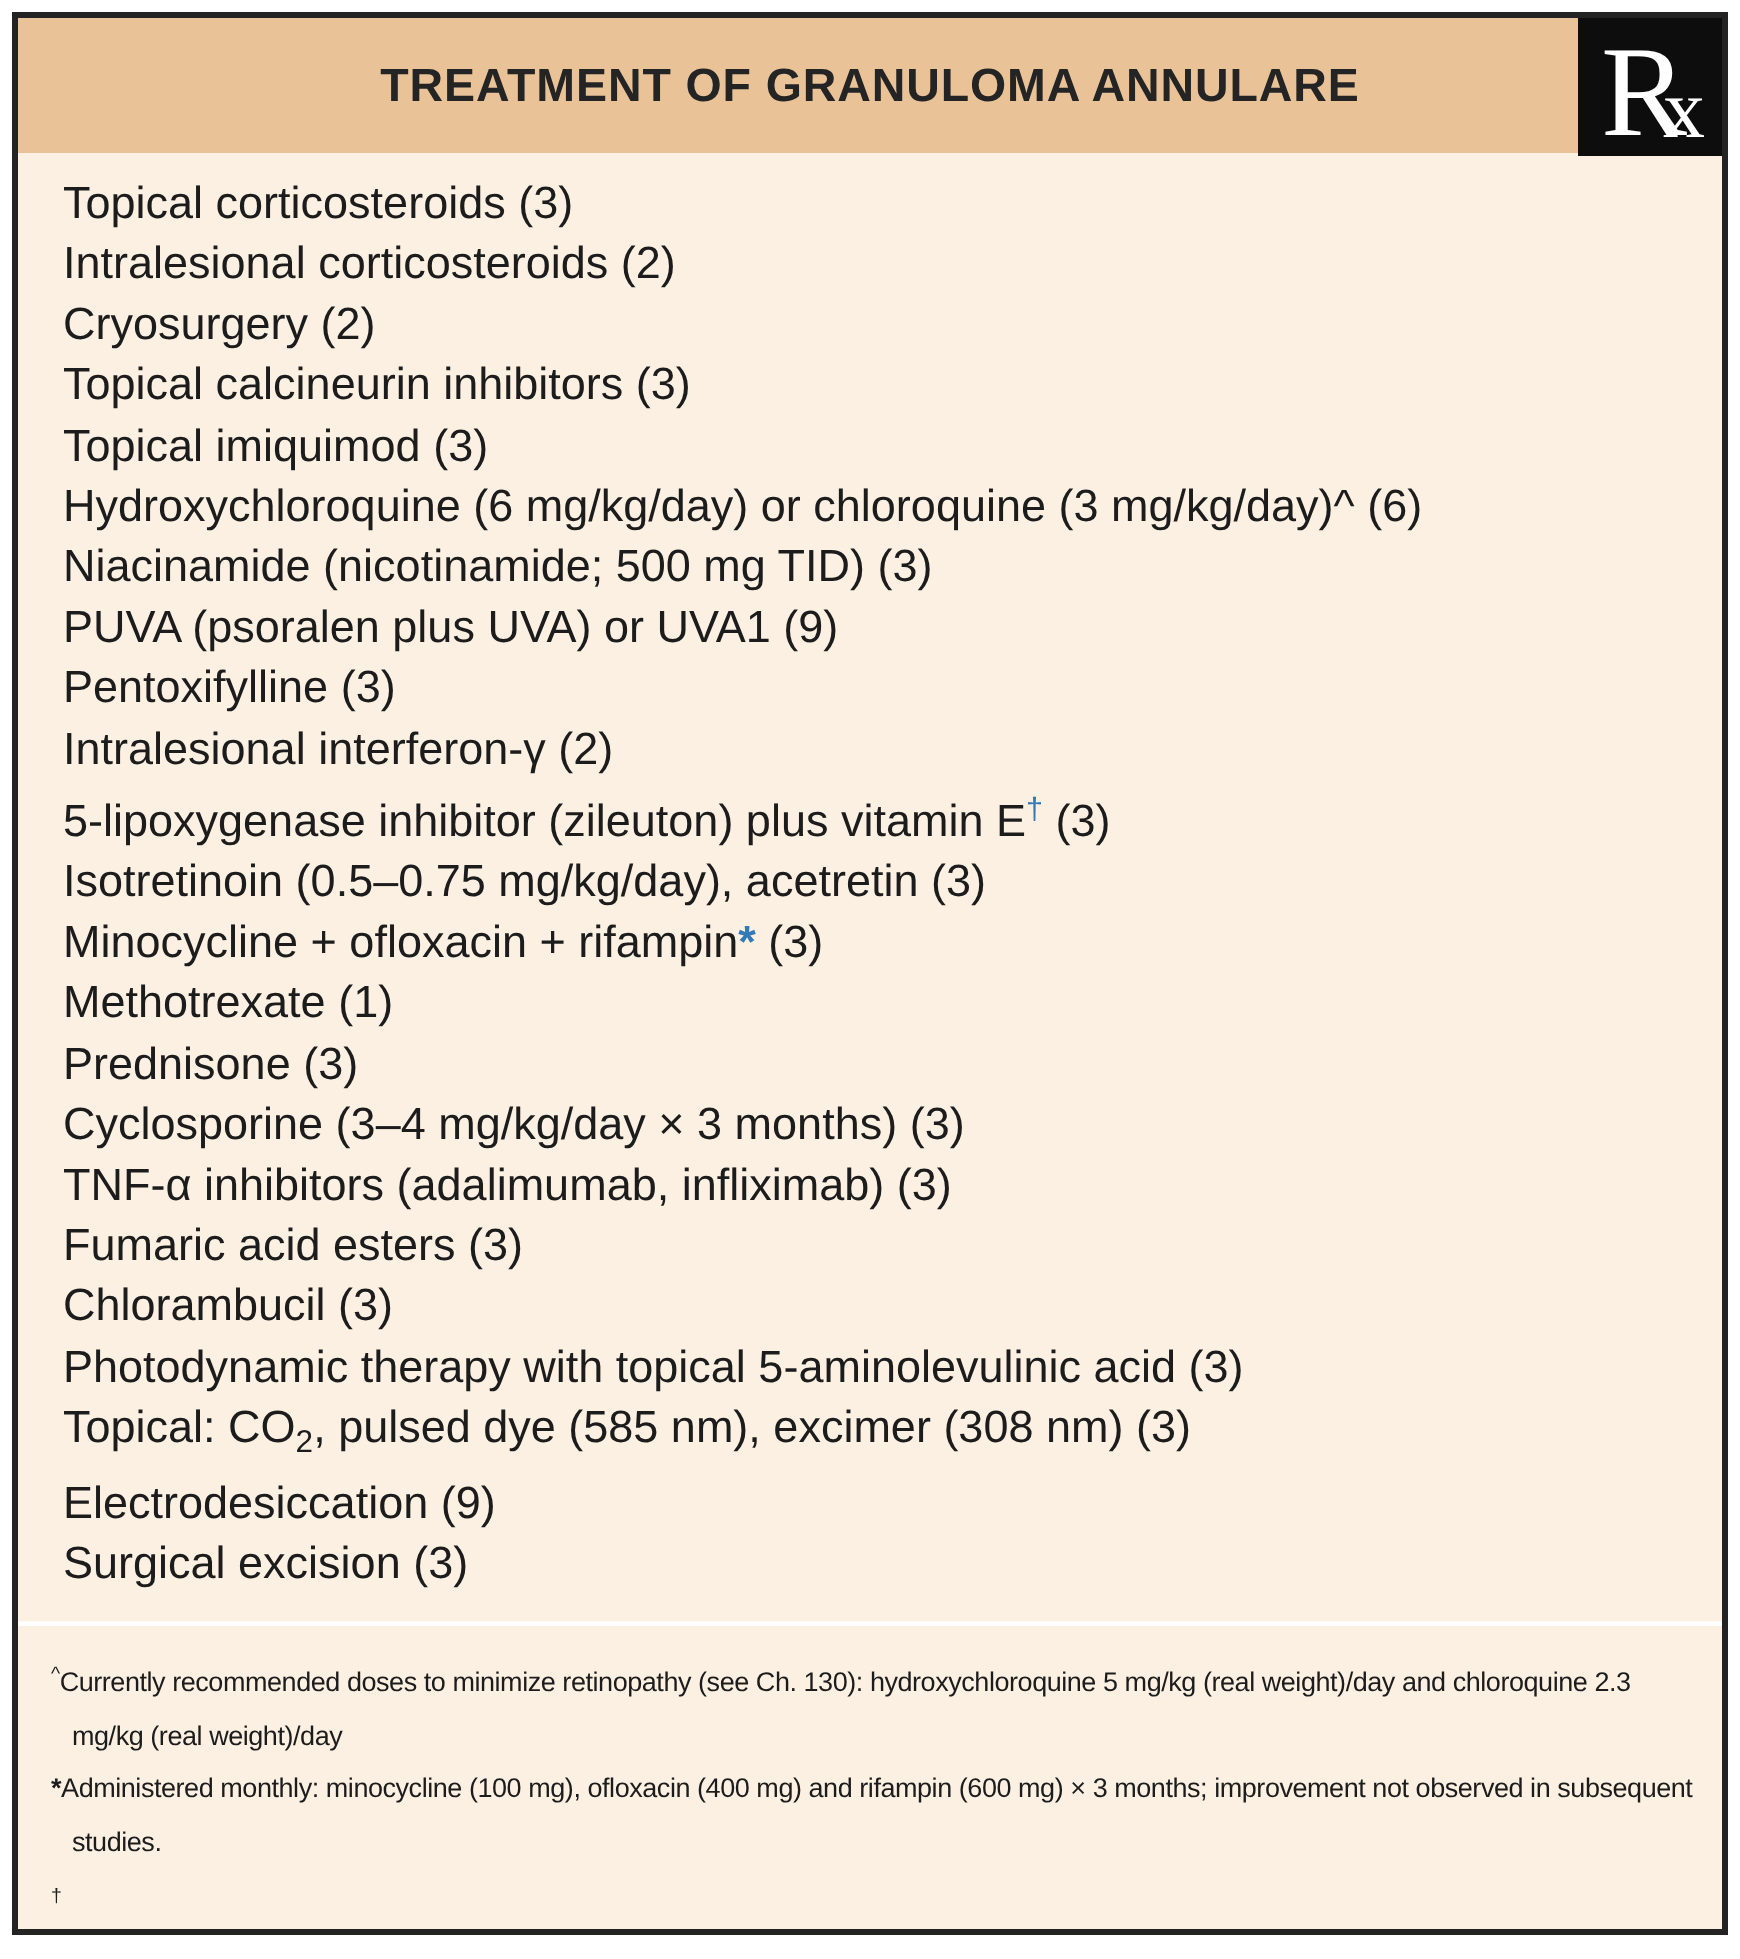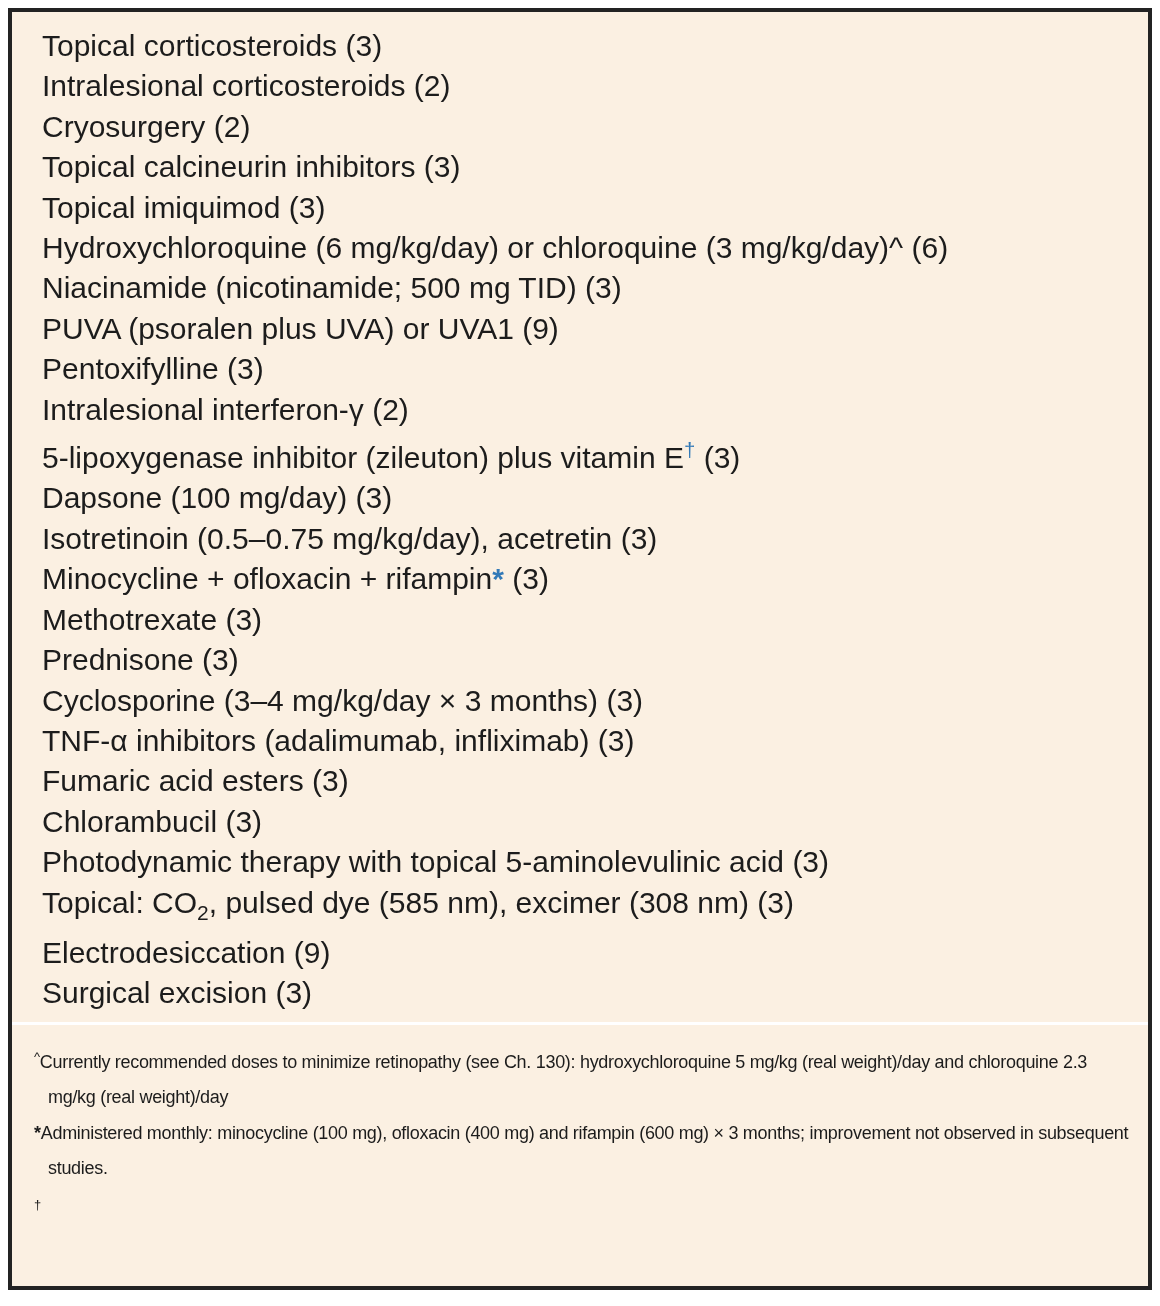--- a/index.html
+++ b/index.html
@@ -52,21 +52,21 @@
     align-items:flex-end;
     justify-content:center;
     padding-bottom:4px;
     box-sizing:border-box;
     font-family:"Liberation Serif","DejaVu Serif",serif;
     line-height:0.9;
   }
   .rx-r{font-size:86px;}
   .rx-x{font-size:56px;margin-left:-16px;position:relative;top:-2px;}
   .list{
-    padding:14px 20px 8px 30px;
+    padding:14px 20px 18px 30px;
   }
   .item{
     font-size:30px;
     line-height:40.4px;
     white-space:nowrap;
   }
   .footnotes{
     border-top:3px solid #ffffff;
     padding:14px 16px 12px 22px;
     letter-spacing:-0.3px;
@@ -95,36 +95,42 @@
     font-size:72%;
   }
   .marker-bold{
     font-weight:bold;
   }
 </style>
 </head>
 <body>
 
 <div class="box">
+  <div class="header">
+    <div class="title">TREATMENT OF GRANULOMA ANNULARE</div>
+    <div class="rx">
+      <span class="rx-r">R</span>
+      <span class="rx-x">x</span>
+    </div>
+  </div>
   <div class="list" id="treatment-list">
       <div class="item"><span>Topical corticosteroids (3)</span></div>
       <div class="item"><span>Intralesional corticosteroids (2)</span></div>
       <div class="item"><span>Cryosurgery (2)</span></div>
       <div class="item"><span>Topical calcineurin inhibitors (3)</span></div>
       <div class="item"><span>Topical imiquimod (3)</span></div>
       <div class="item"><span>Hydroxychloroquine (6 mg/kg/day) or chloroquine (3 mg/kg/day)^ (6)</span></div>
       <div class="item"><span>Niacinamide (nicotinamide; 500 mg TID) (3)</span></div>
       <div class="item"><span>PUVA (psoralen plus UVA) or UVA1 (9)</span></div>
       <div class="item"><span>Pentoxifylline (3)</span></div>
       <div class="item"><span>Intralesional interferon-γ (2)</span></div>
       <div class="item"><span>5-lipoxygenase inhibitor (zileuton) plus vitamin E</span><span class="sup-blue">†</span><span> (3)</span></div>
-      <div class="item"><span>Dapsone (100 mg/day) (3)</span></div>
       <div class="item"><span>Isotretinoin (0.5–0.75 mg/kg/day), acetretin (3)</span></div>
       <div class="item"><span>Minocycline + ofloxacin + rifampin</span><span class="blue-bold">*</span><span> (3)</span></div>
-      <div class="item"><span>Methotrexate (3)</span></div>
+      <div class="item"><span>Methotrexate (1)</span></div>
       <div class="item"><span>Prednisone (3)</span></div>
       <div class="item"><span>Cyclosporine (3–4 mg/kg/day × 3 months) (3)</span></div>
       <div class="item"><span>TNF-α inhibitors (adalimumab, infliximab) (3)</span></div>
       <div class="item"><span>Fumaric acid esters (3)</span></div>
       <div class="item"><span>Chlorambucil (3)</span></div>
       <div class="item"><span>Photodynamic therapy with topical 5-aminolevulinic acid (3)</span></div>
       <div class="item"><span>Topical: CO</span><span class="sub">2</span><span>, pulsed dye (585 nm), excimer (308 nm) (3)</span></div>
       <div class="item"><span>Electrodesiccation (9)</span></div>
       <div class="item"><span>Surgical excision (3)</span></div>
     </div>

